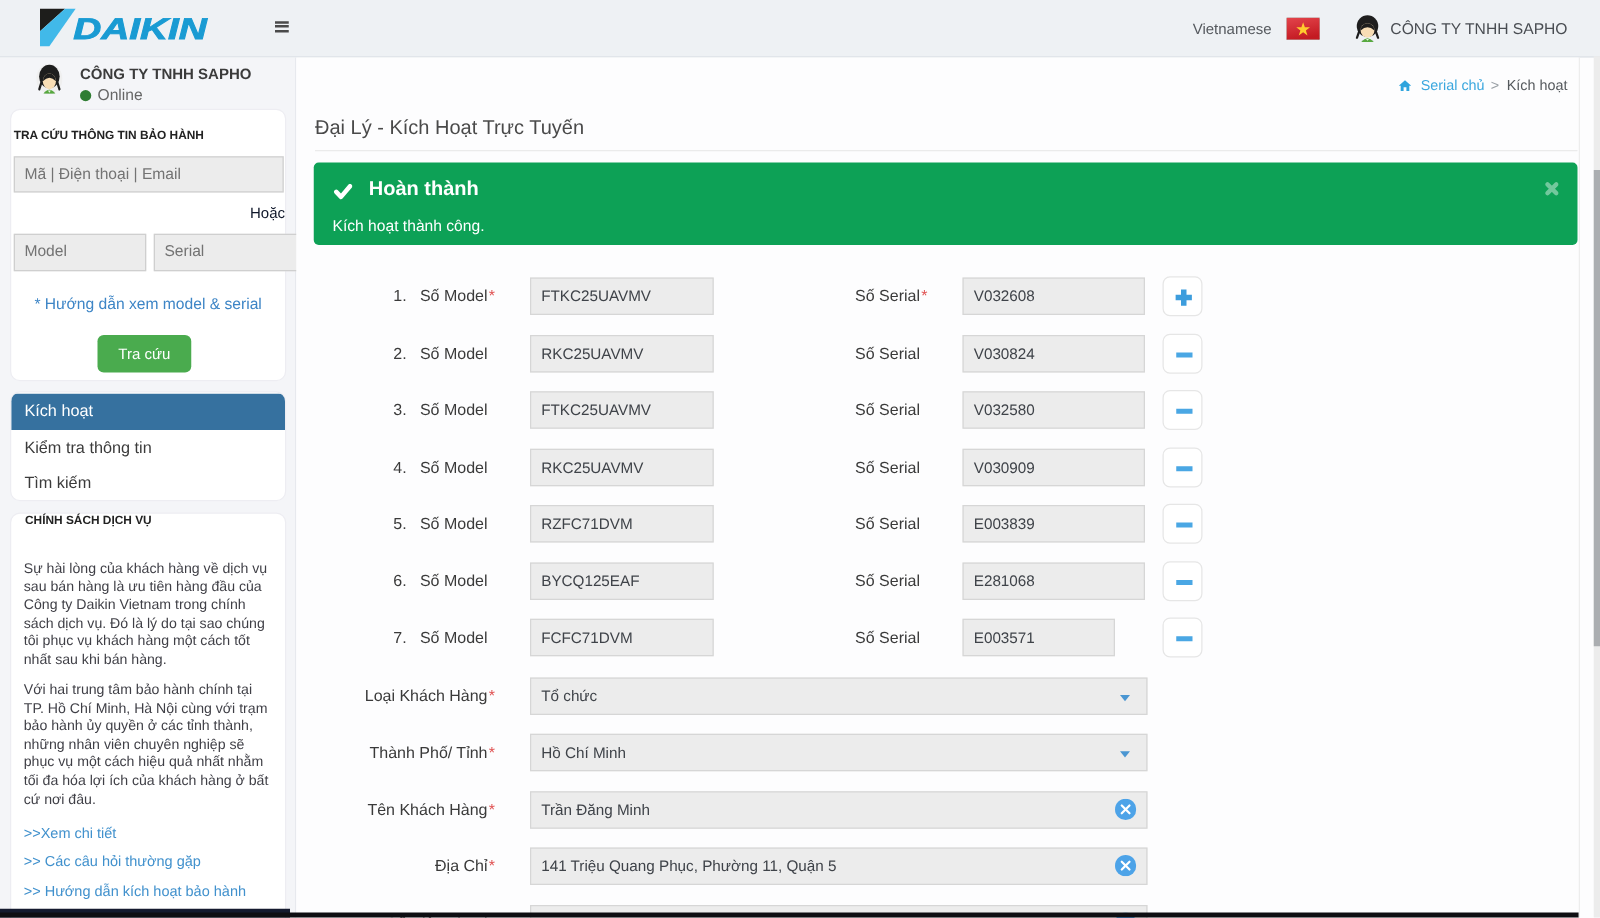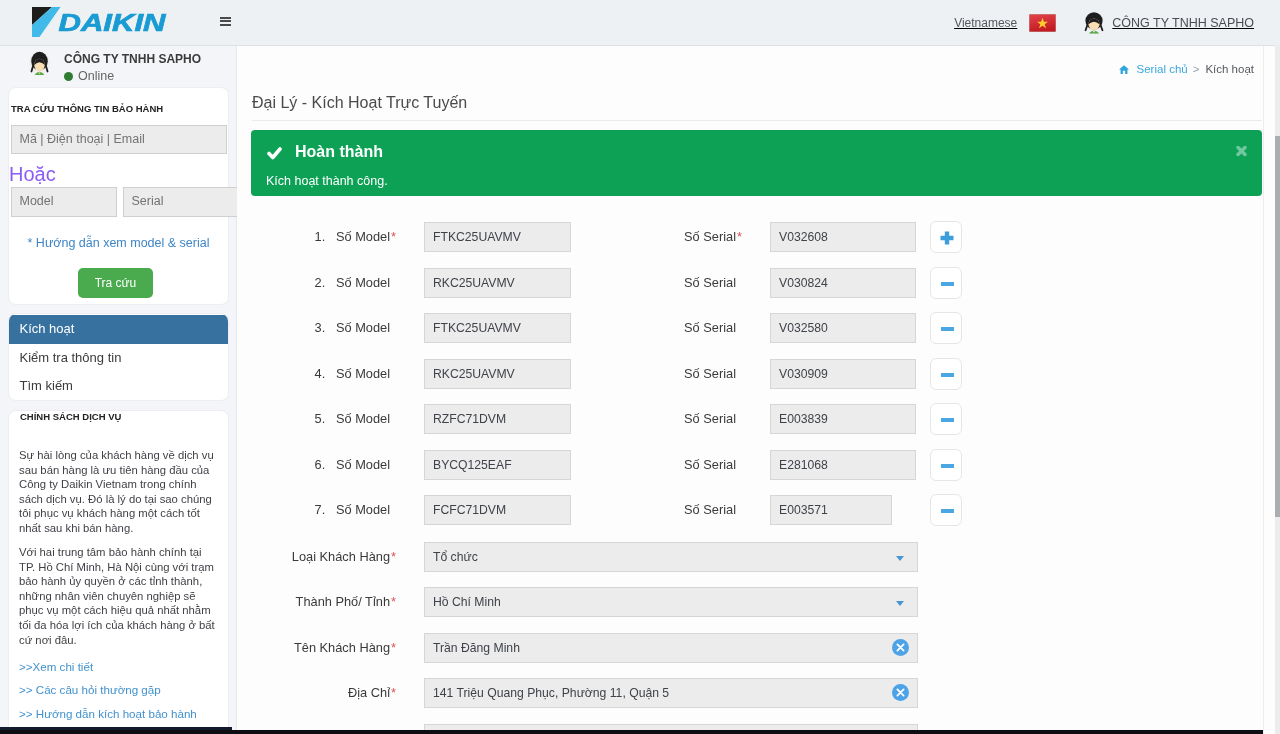--- a/index.html
+++ b/index.html
@@ -2,36 +2,36 @@
 <html><head>
 <meta charset="utf-8">
 <style>
   * { margin:0; padding:0; box-sizing:border-box; }
   html,body { width:1280px; height:734px; overflow:hidden; font-family:"Liberation Sans", sans-serif; background:#fdfdfe; }
 
   
   #topbar { position:absolute; left:0; top:0; width:1280px; height:46px; background:#eef1f4; border-bottom:1px solid #dde1e6; }
   #burger { position:absolute; left:220px; top:16.5px; width:10.5px; }
   #burger div { height:2px; background:#4a4a4a; margin-bottom:1.7px; }
-  #tb-right { position:absolute; right:26px; top:0; height:45px; display:flex; align-items:center;text-decoration:underline; }
+  #tb-right { position:absolute; right:26px; top:0; height:45px; display:flex; align-items:center; }
   #vn-label { color:#55595e; font-size:12px; margin-right:12px; }
   #company-top { color:#494d52; font-size:12.5px; margin-left:7px; }
 
   
   #sidebar { position:absolute; left:0; top:46px; width:237px; height:688px; background:#f4f5f8; border-right:1px solid #e7e9ee; }
   .card { position:absolute; left:8px; width:221px; background:#fff; border:1px solid #ededf2; border-radius:8px; }
   #sb-name { position:absolute; left:64px; top:6px; font-size:12px; font-weight:bold; color:#3b3b3b; }
   #sb-online { position:absolute; left:64px; top:23px; font-size:12.5px; color:#666; }
   #sb-online .dot { display:inline-block; width:9px; height:9px; border-radius:50%; background:#2f7d33; margin-right:5px; vertical-align:-1px; }
 
   #card1 { top:41px; height:218px; }
   #card1 h4 { position:absolute; left:2px; top:15px; font-size:9.5px; color:#222; }
   .sb-input { position:absolute; height:29px; background:#ececec; border:1px solid #cfcfcf; color:#737373; font-size:12.5px; line-height:27px; padding-left:7.5px; }
   #in1 { left:2px; top:37px; width:216px; }
-  #hoac { position:absolute; top:75px; width:100%; text-align:left; font-size:20px; color:#8b5cf6; }
+  #hoac { position:absolute; top:75px; width:100%; text-align:right; font-size:12px; color:#0f172a; }
   #in2 { left:2px; top:99px; width:106px; height:30px; }
   #in3 { left:114px; top:99px; width:124px; height:30px; }
   #sb-link { position:absolute; top:148px; width:100%; text-align:center; font-size:12.5px; color:#3d85c6; }
   #btn-tracuu { position:absolute; left:69px; top:180px; width:75px; height:30px; background:#4aab4e; border-radius:5px; color:#fff; font-size:12px; text-align:center; line-height:30px; }
 
   #card2 { top:267px; height:88px; overflow:hidden; padding-top:1px; }
   .menu-item { height:28.5px; line-height:28.5px; padding-left:10.5px; font-size:13px; color:#3b3b3b; }
   .menu-item.active { background:#36719f; color:#fff; }
 
   #card3 { top:364px; height:376px; }

